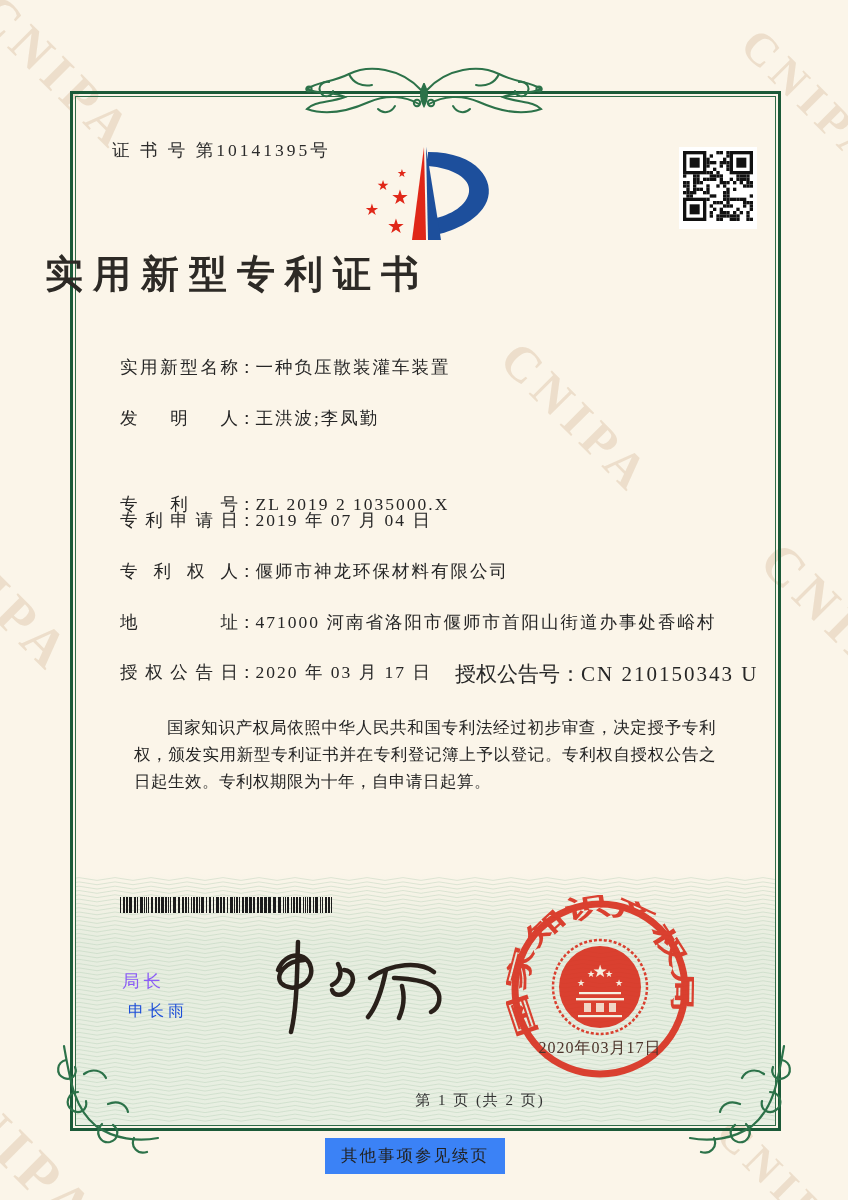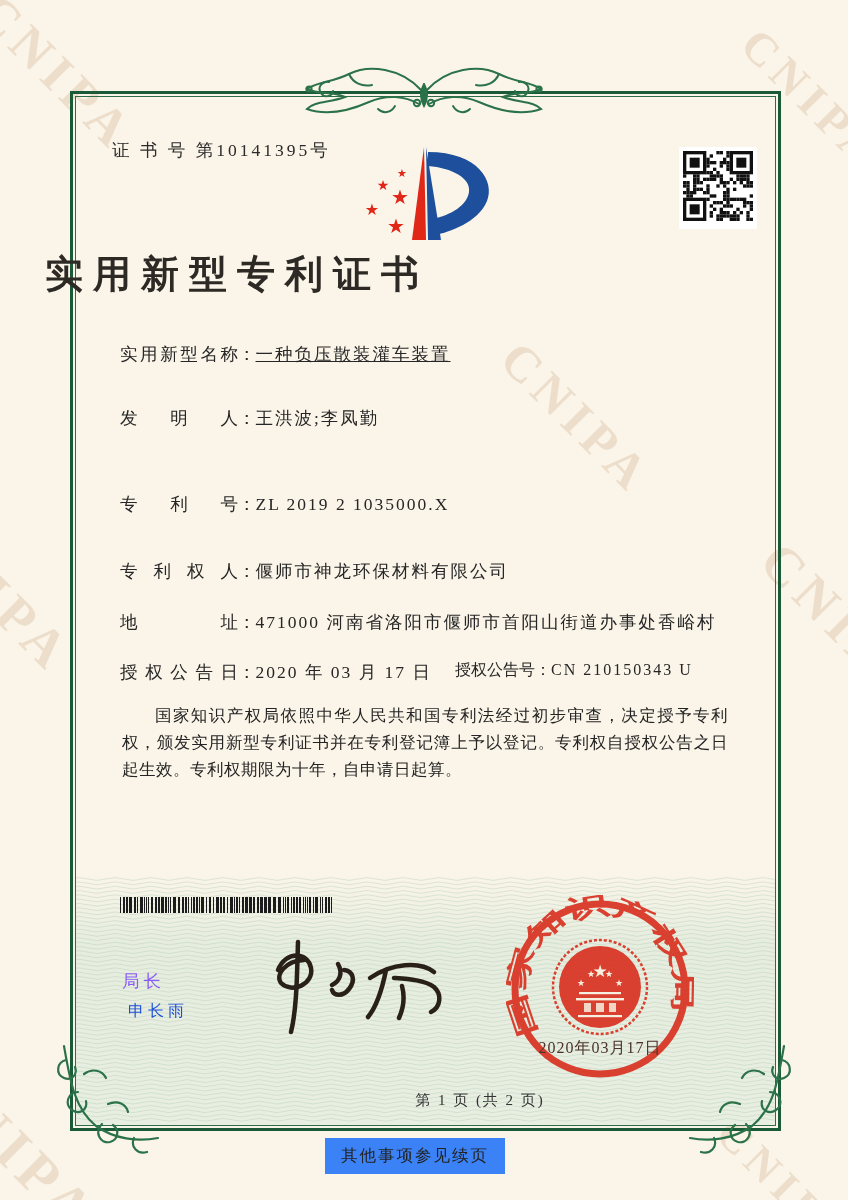--- a/index.html
+++ b/index.html
@@ -14,24 +14,24 @@
   .greenband svg{position:absolute;left:0;top:0;}
   .cert-no{position:absolute;left:112px;top:138px;font-size:17.5px;letter-spacing:3px;color:#2b2b2b;}
   .logo{position:absolute;left:344px;top:130px;}
   .qr{position:absolute;left:679px;top:147px;background:#fff;padding:4px;}
   .title{position:absolute;left:0;top:249px;width:100%;text-align:left;font-size:38px;
          font-weight:bold;letter-spacing:10px;color:#2d2a26;margin-left:45px;}
   .row{position:absolute;left:120px;font-size:17.5px;color:#262626;white-space:nowrap;}
   .lab{display:inline-block;width:118px;text-align:justify;text-align-last:justify;vertical-align:top;}
   .colon{display:inline-block;}
   .val{letter-spacing:2px;}
-  .row2{position:absolute;left:455px;top:660px;font-size:16px;color:#262626;white-space:nowrap;}
+  .row2{position:absolute;left:455px;top:660px;font-size:21px;color:#262626;white-space:nowrap;}
   .paras{position:absolute;left:118px;top:698px;width:614px;font-size:16.5px;line-height:27px;
          color:#242424;text-align:justify;letter-spacing:.5px;}
-  .paras p{margin:4px;text-indent:2em;}
+  .paras p{margin:16px;text-indent:2em;}
   .barcode{position:absolute;left:120px;top:897px;}
   .signer-title{position:absolute;left:122px;top:969px;font-size:17.5px;color:#8b5cf6;letter-spacing:4px;}
   .signer-name{position:absolute;left:128px;top:1001px;font-size:16px;color:#1d4ed8;letter-spacing:4px;}
   .signature{position:absolute;left:250px;top:930px;}
   .seal{position:absolute;left:506px;top:895px;}
   .page-footer{position:absolute;left:70px;top:1091px;width:820px;text-align:center;font-size:15px;
                letter-spacing:2px;color:#333;}
   .note{position:absolute;left:424px;top:1138px;transform:translateX(-55%);background:#3b82f6;
         padding:7px 16px;font-size:16.5px;letter-spacing:2px;color:#222;}
   .ornament-top{position:absolute;left:299px;top:60px;}
@@ -304,28 +304,31 @@
         <rect x="50" y="3.3333333333333335" width="16.666666666666668" height="16.666666666666668" fill="#fff"></rect>
         <rect x="53.333333333333336" y="6.666666666666667" width="10" height="10" fill="#111"></rect>
         <rect x="0" y="46.66666666666667" width="23.333333333333336" height="23.333333333333336" fill="#111"></rect>
         <rect x="3.3333333333333335" y="50" width="16.666666666666668" height="16.666666666666668" fill="#fff"></rect>
         <rect x="6.666666666666667" y="53.333333333333336" width="10" height="10" fill="#111"></rect>
       </svg>
   </div>
 
   <div class="title">实用新型专利证书</div>
 
-  <div class="row" style="top:342px;text-decoration:underline;">
+  <div class="row" style="top:355px;">
     <span class="lab">实用新型名称</span><span class="colon">：</span><span class="val">一种负压散装灌车装置</span>
   </div>
   <div class="row" style="top:406px;">
     <span class="lab">发明人</span><span class="colon">：</span><span class="val">王洪波;李凤勤</span>
   </div>
   <div class="row" style="top:456px;margin-top:36px;">
     <span class="lab">专利号</span><span class="colon">：</span><span class="val">ZL 2019 2 1035000.X</span>
+  </div>
+  <div class="row" style="top:508px;">
+    <span class="lab">专利申请日</span><span class="colon">：</span><span class="val">2019 年 07 月 04 日</span>
   </div>
   <div class="row" style="top:559px;">
     <span class="lab">专利权人</span><span class="colon">：</span><span class="val">偃师市神龙环保材料有限公司</span>
   </div>
   <div class="row" style="top:610px;">
     <span class="lab">地址</span><span class="colon">：</span><span class="val">471000 河南省洛阳市偃师市首阳山街道办事处香峪村</span>
   </div>
   <div class="row" style="top:660px;">
     <span class="lab">授权公告日</span><span class="colon">：</span><span class="val">2020 年 03 月 17 日</span>
   </div>

